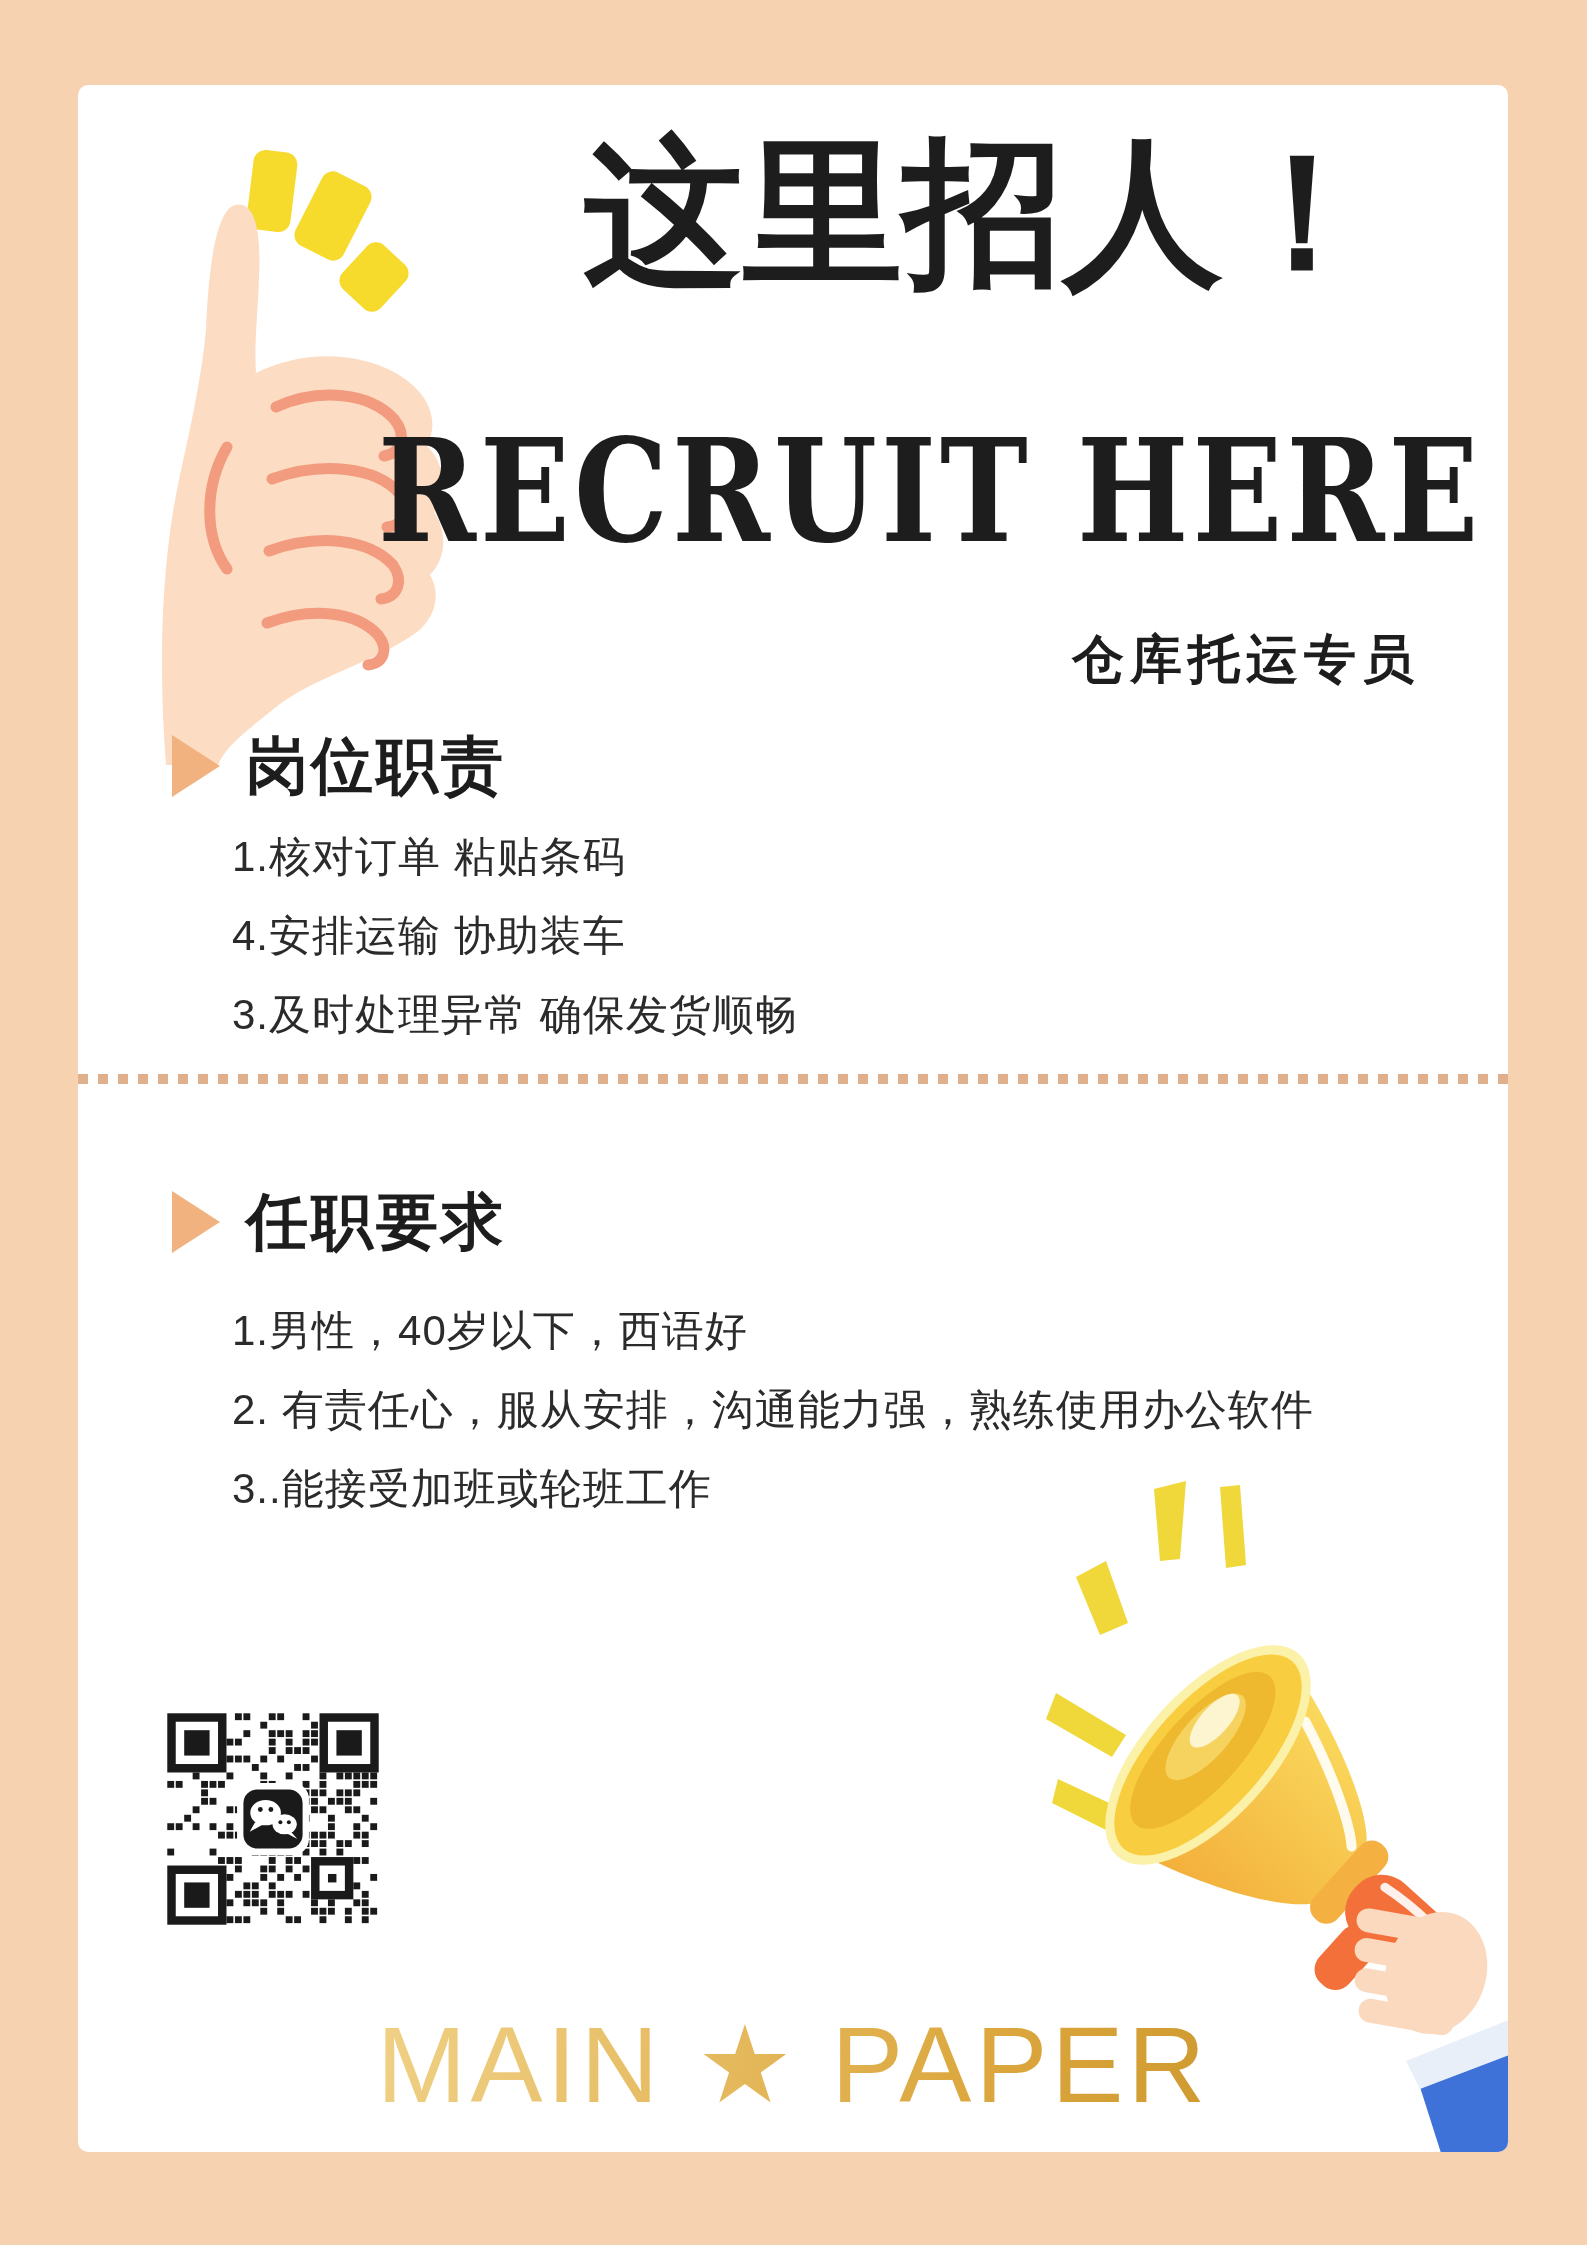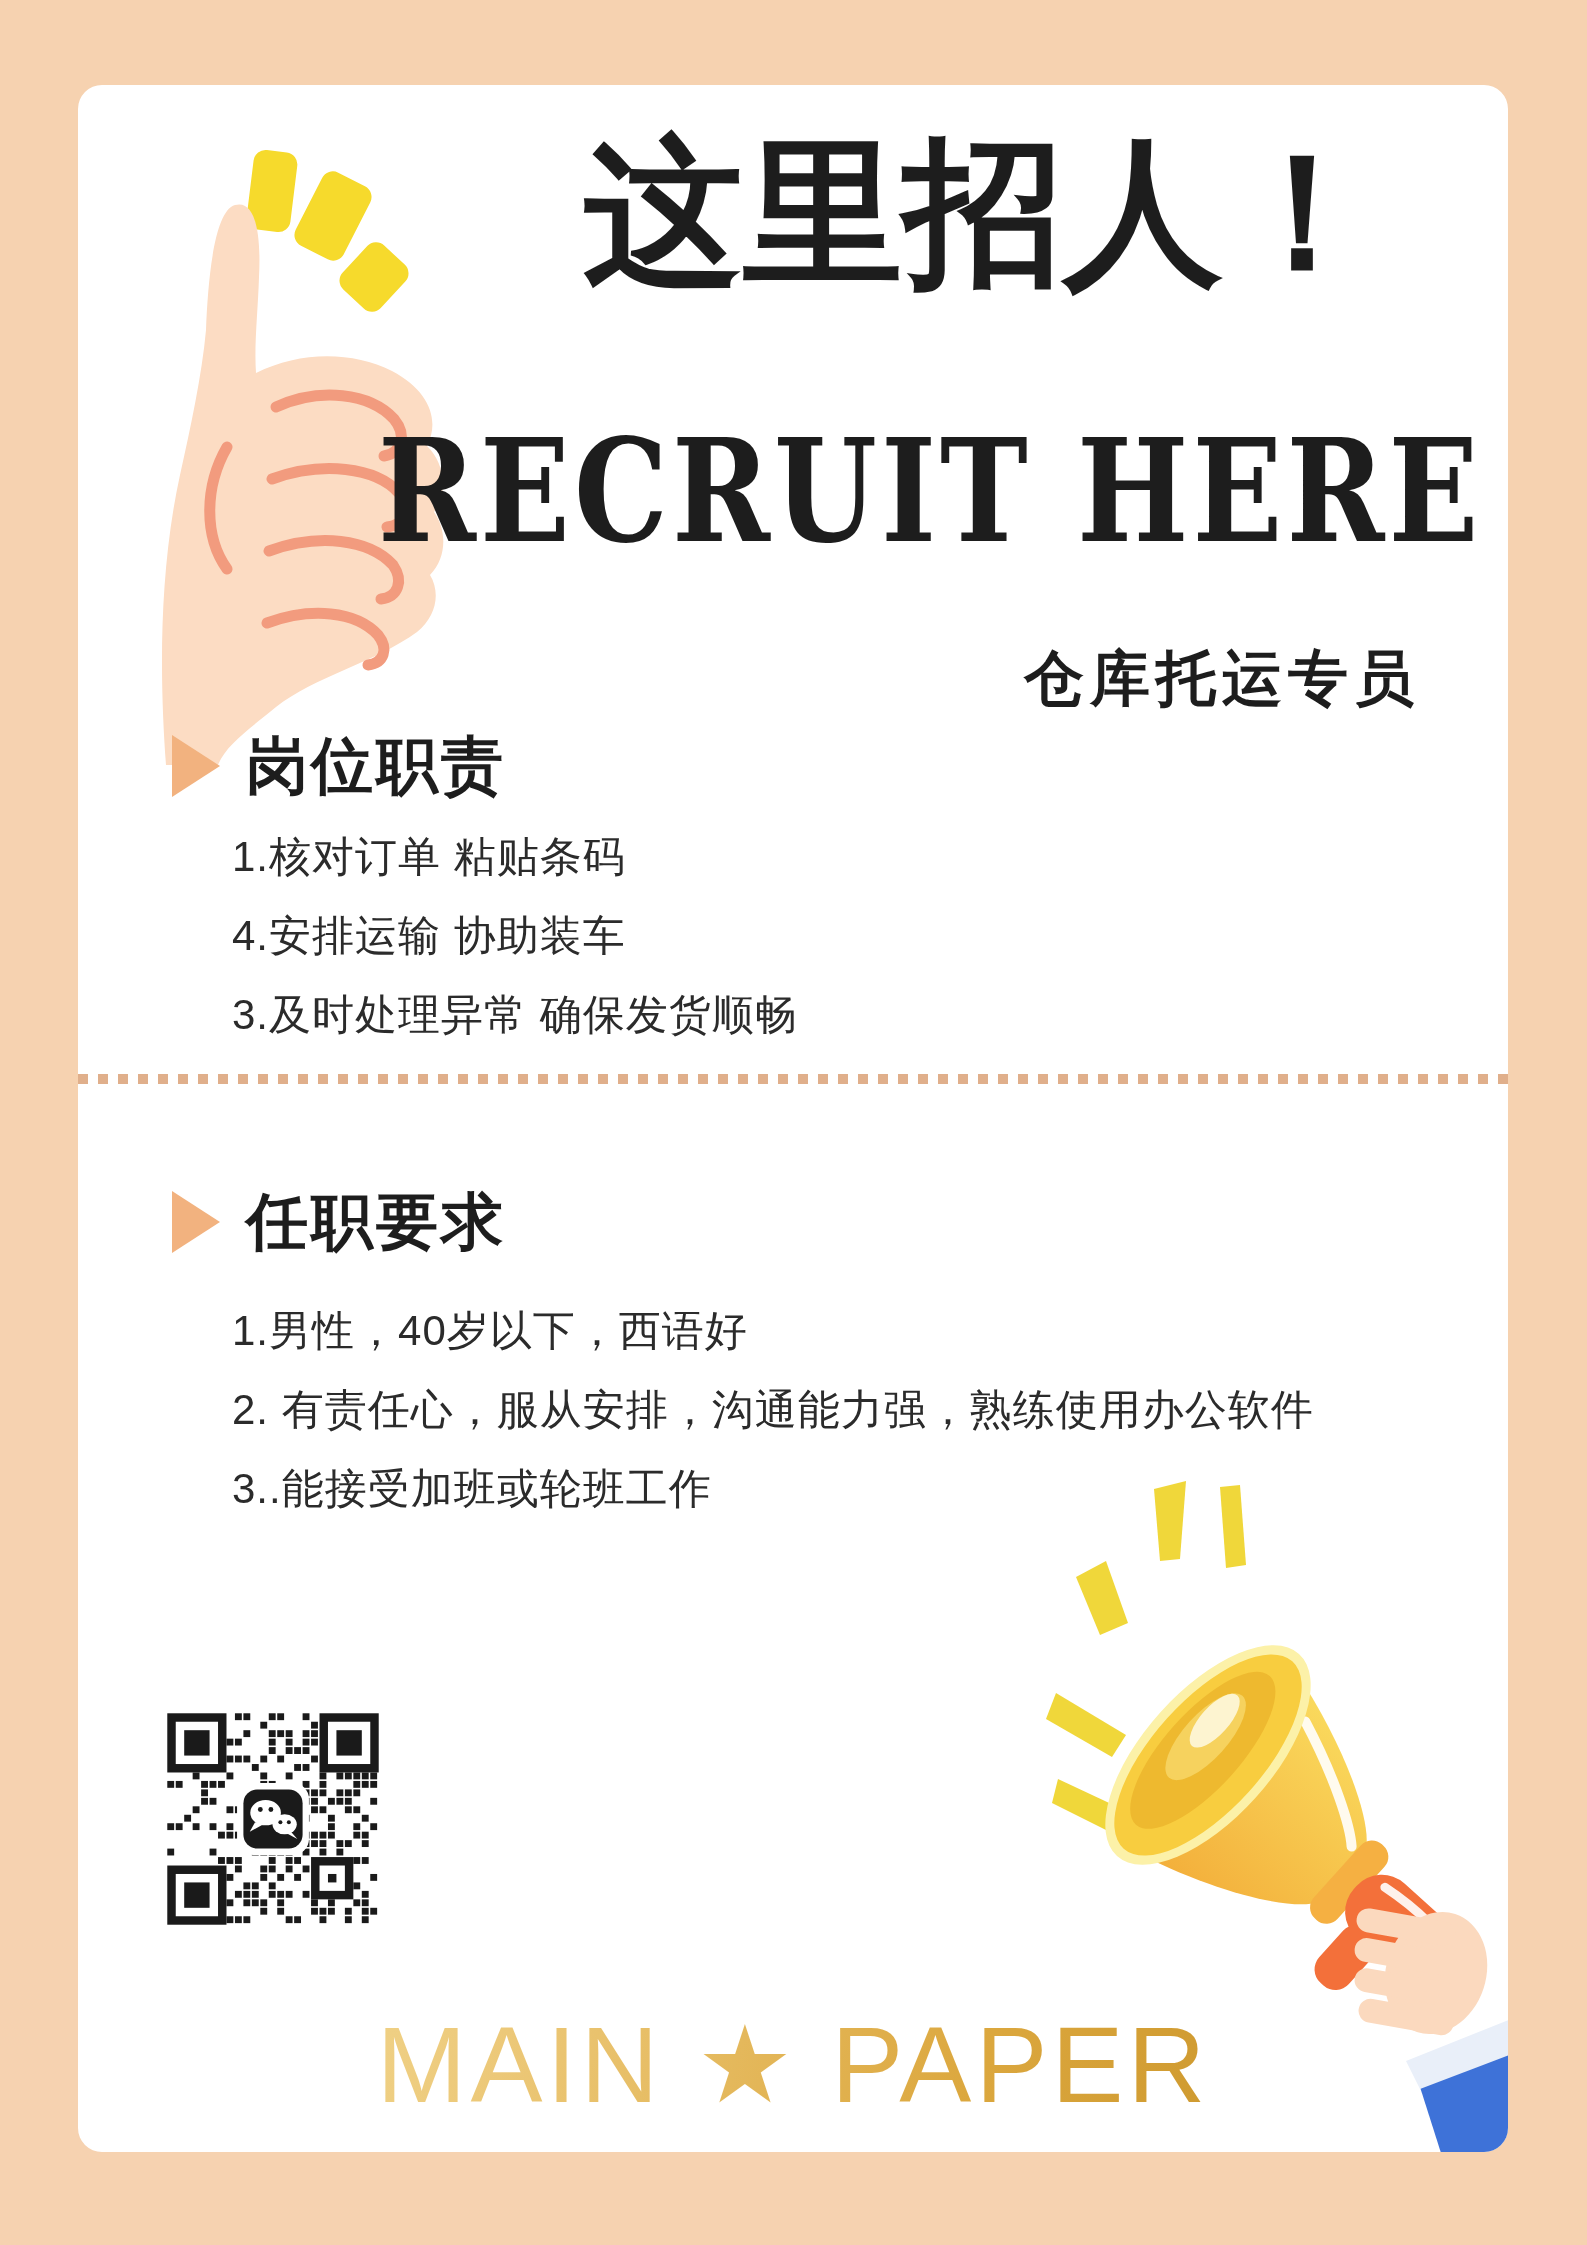--- a/index.html
+++ b/index.html
@@ -9,37 +9,37 @@
   }
   *{box-sizing:border-box;}
   html,body{margin:0;padding:0;}
   body{
     width:1587px;height:2245px;position:relative;overflow:hidden;
     background:var(--bg);
     font-family:"Liberation Sans","DejaVu Sans",sans-serif;color:var(--ink);
   }
   .card{
     position:absolute;left:78px;top:85px;width:1430px;height:2067px;
-    background:var(--card_bg);border-radius:24px;overflow:hidden;
+    background:var(--card_bg);border-radius:10px;overflow:hidden;
   }
   .thumb-illustration{position:absolute;left:30px;top:60px;width:360px;height:620px;}
   .megaphone-illustration{position:absolute;left:880px;top:1340px;width:560px;height:730px;}
   .title-cn{
     position:absolute;left:505px;top:36px;font-size:160px;font-weight:900;
     line-height:1.15;letter-spacing:0;white-space:nowrap;color:var(--ink);
   }
   .title-en{
     position:absolute;left:300px;top:336px;font-size:118px;font-weight:700;
     font-family:"DejaVu Serif","Liberation Serif",serif;line-height:1;
     letter-spacing:4px;white-space:nowrap;color:var(--ink);
     transform:scaleY(1.2);transform-origin:top left;
   }
   .position-title{
-    position:absolute;right:88px;top:548px;font-size:60px;font-weight:800;
-    letter-spacing:6px;white-space:nowrap;color:var(--ink);line-height:1;margin-top:16px;
+    position:absolute;right:88px;top:548px;font-size:52px;font-weight:800;
+    letter-spacing:6px;white-space:nowrap;color:var(--ink);line-height:1;
   }
   .section-header{position:absolute;left:94px;display:flex;align-items:center;gap:26px;}
   .section-header.s1{top:650px;justify-content:space-between;}
   .section-header.s2{top:1106px;}
   .tri{width:0;height:0;border-left:48px solid var(--accent_peach);
        border-top:31px solid transparent;border-bottom:31px solid transparent;}
   .section-heading{font-size:62px;font-weight:900;letter-spacing:3px;line-height:1;color:var(--ink);white-space:nowrap;}
   .list{position:absolute;left:154px;margin:0;padding:0;list-style:none;
         font-size:42px;font-weight:500;color:var(--body_ink);}
   .list li{line-height:79px;white-space:nowrap;letter-spacing:1px;}

